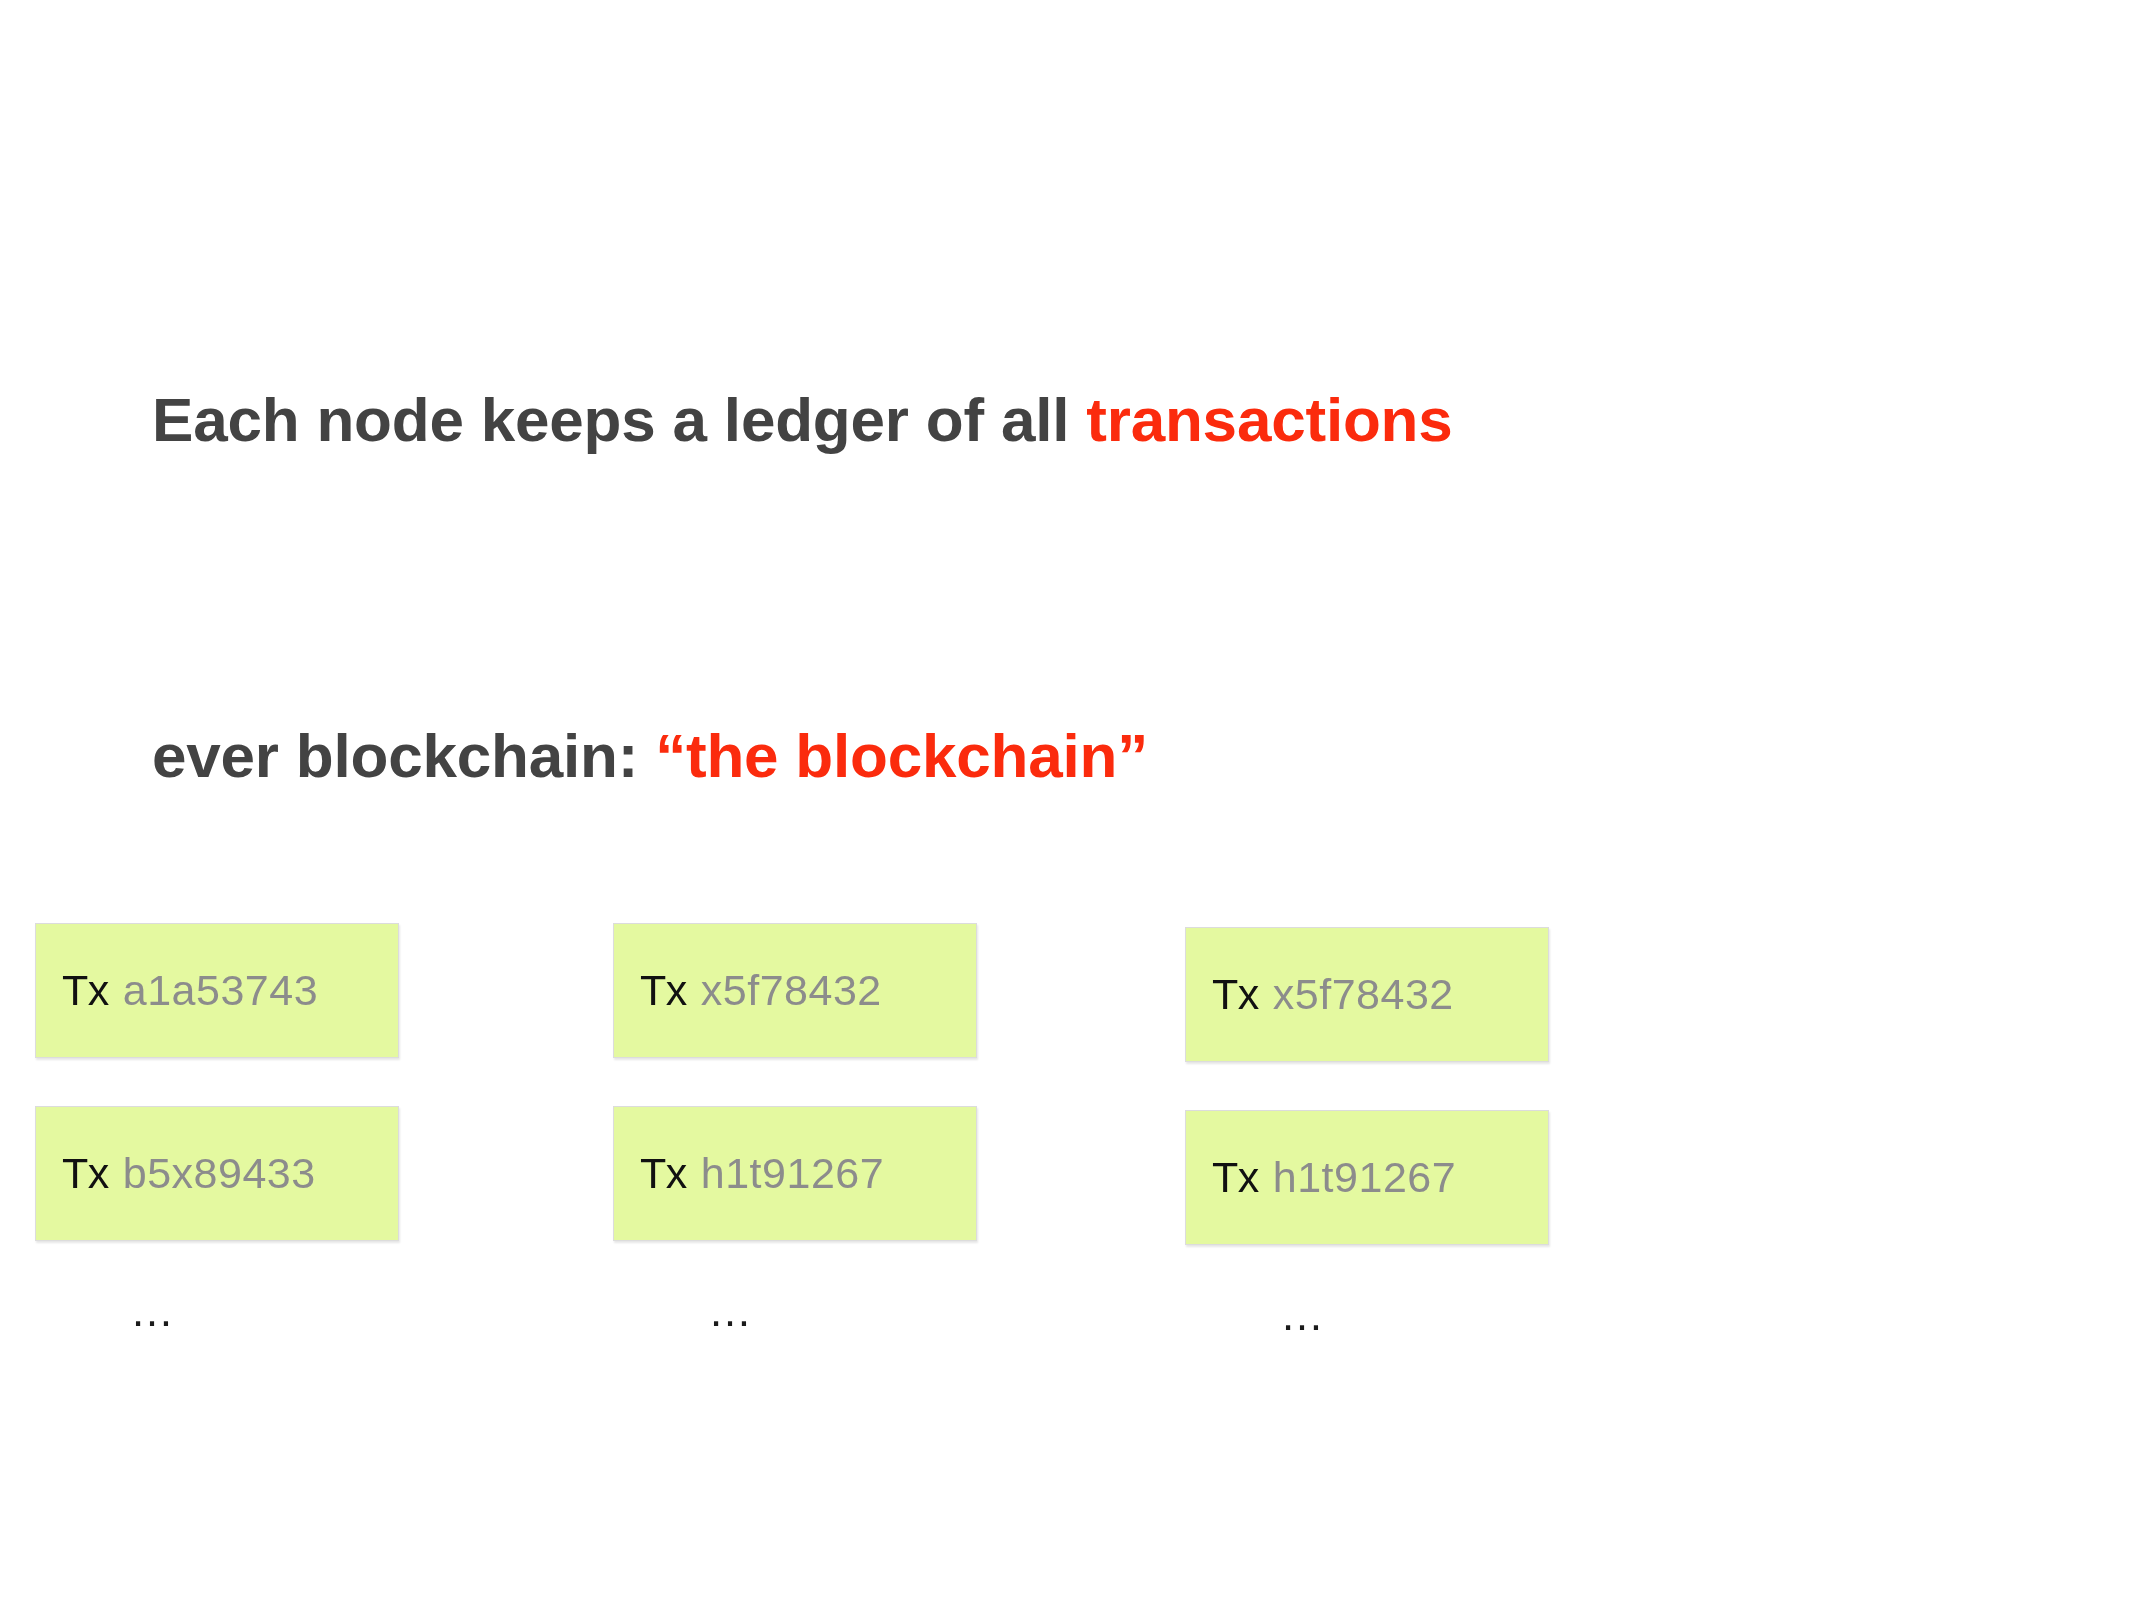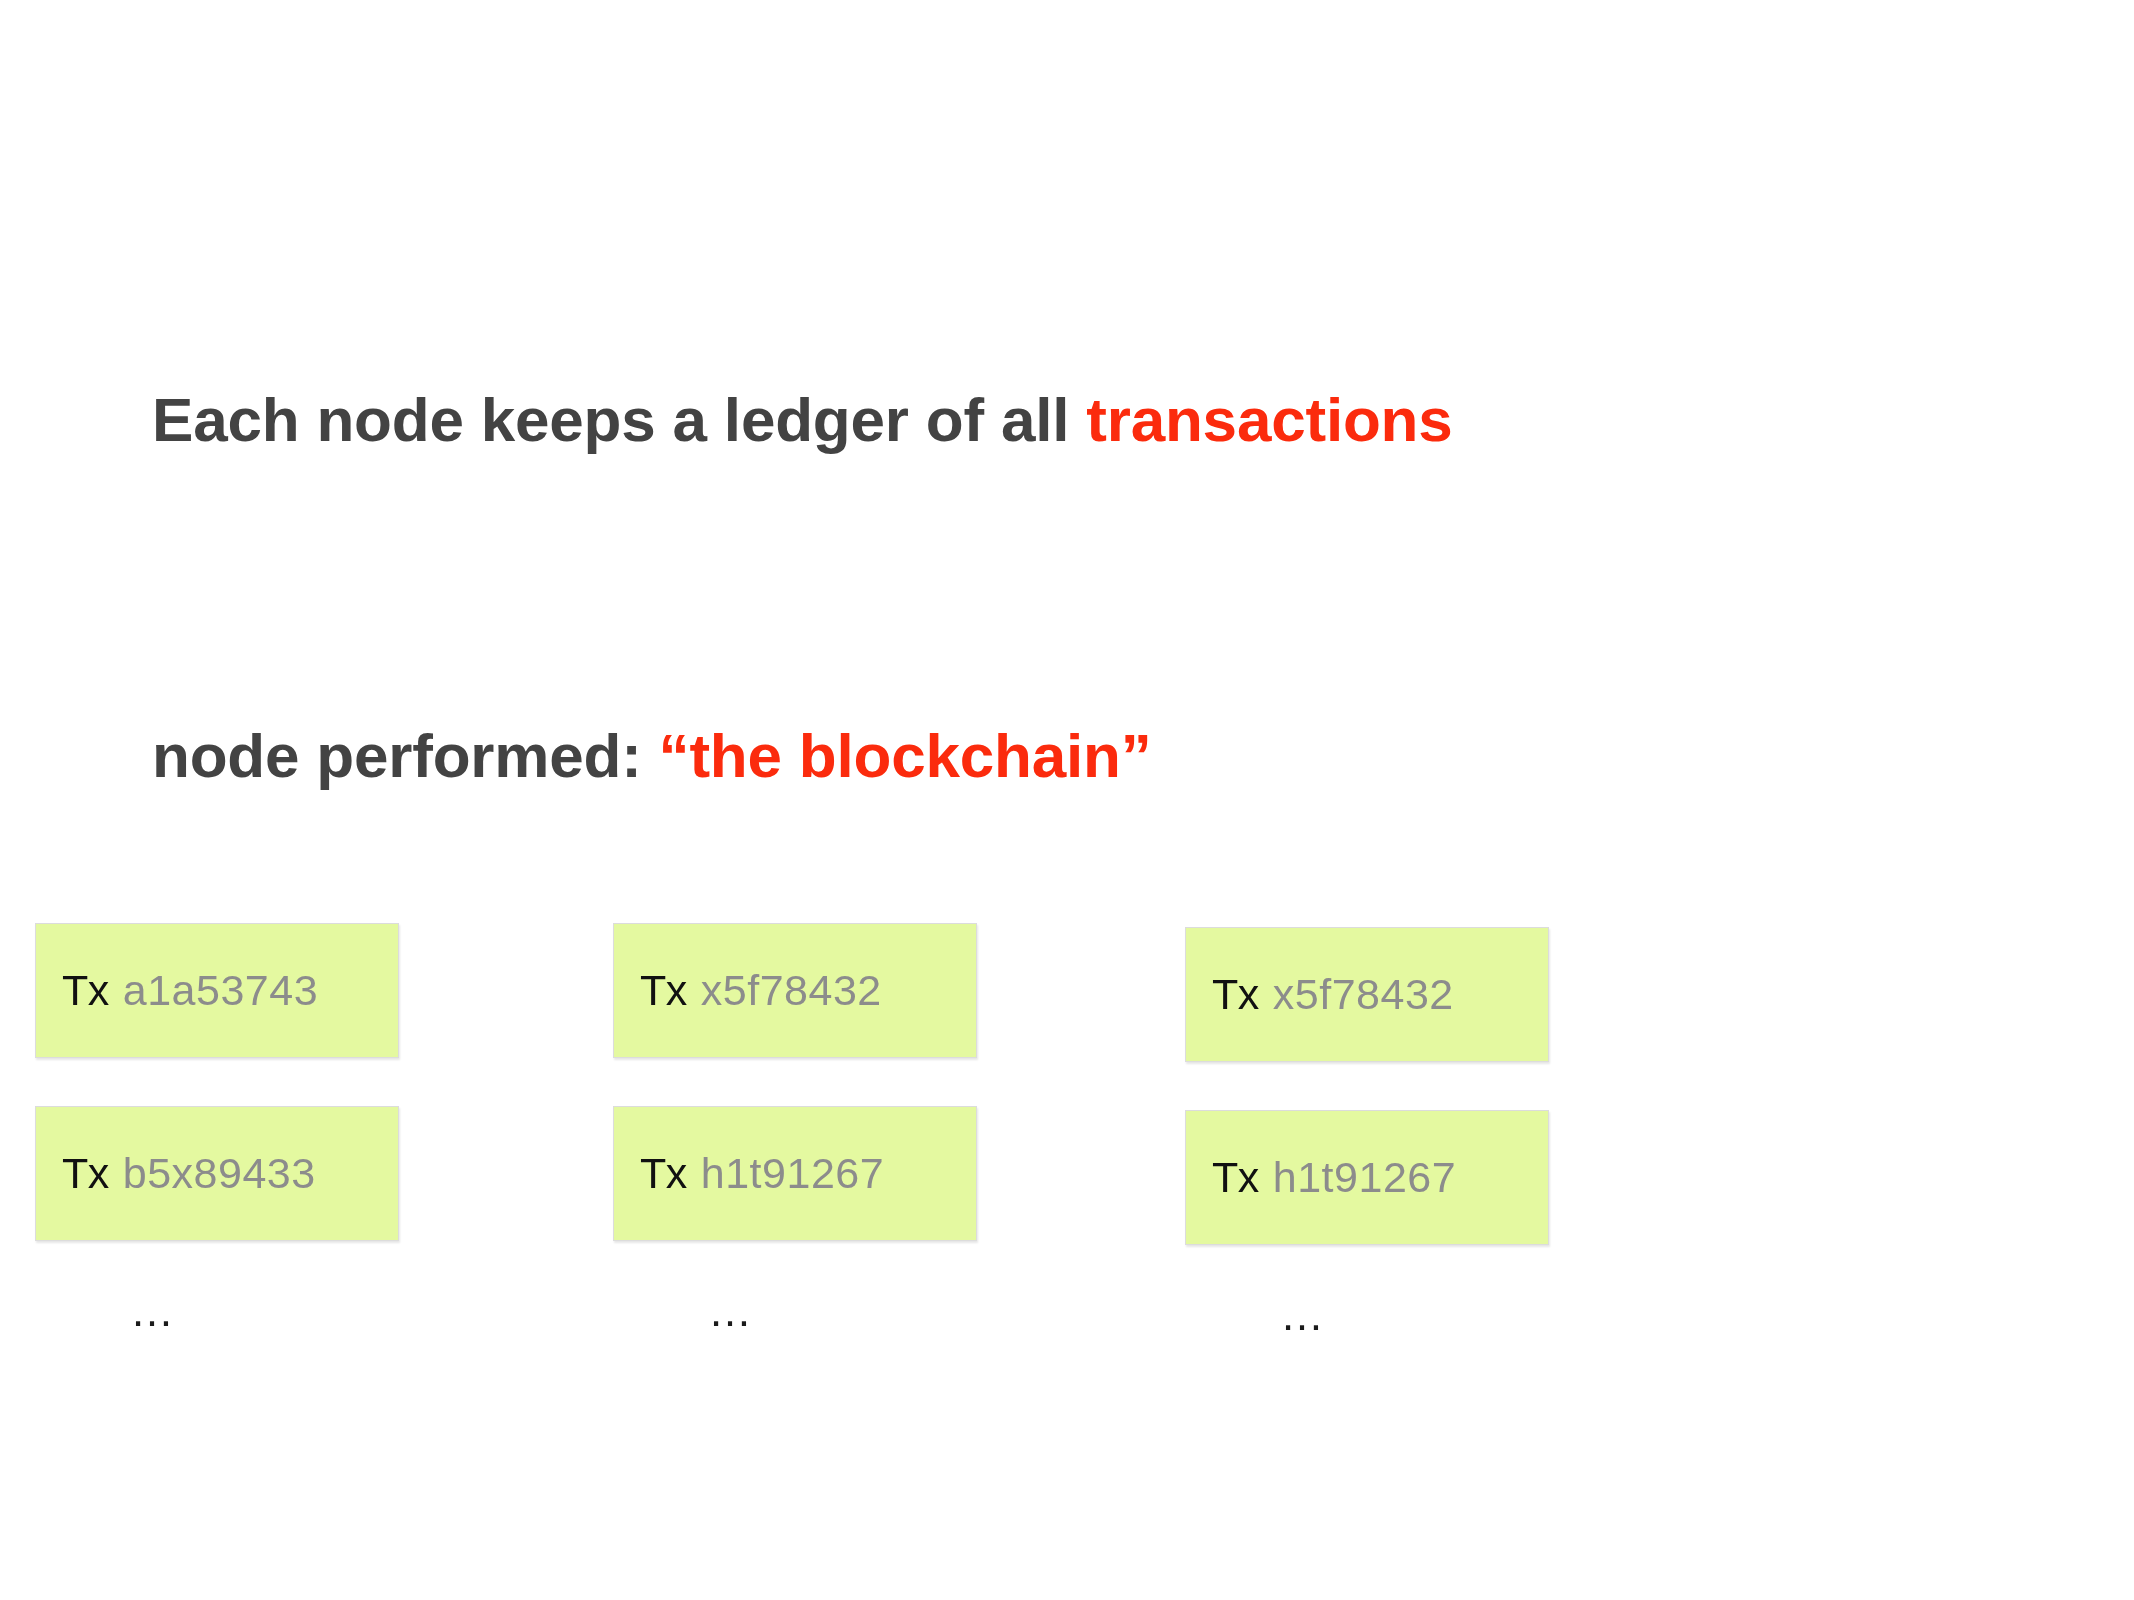--- a/index.html
+++ b/index.html
@@ -98,21 +98,21 @@
 </head>
 <body>
 
 <div class="slide">
 
   <div class="headline">
     <span class="line">
       <span>Each node keeps a ledger of all </span><span class="hl-accent">transactions</span>
     </span>
     <span class="line">
-      <span>node performed: </span><span class="hl-accent">“the blockchain”</span>
+      <span>ever blockchain: </span><span class="hl-accent">“the blockchain”</span>
     </span>
   </div>
 
   <div class="ledger">
 
     <div class="ledger-column col-0">
       <div class="tx-box">
         <span class="tx-label">Tx</span>
         <span class="tx-hash">a1a53743</span>
       </div>

